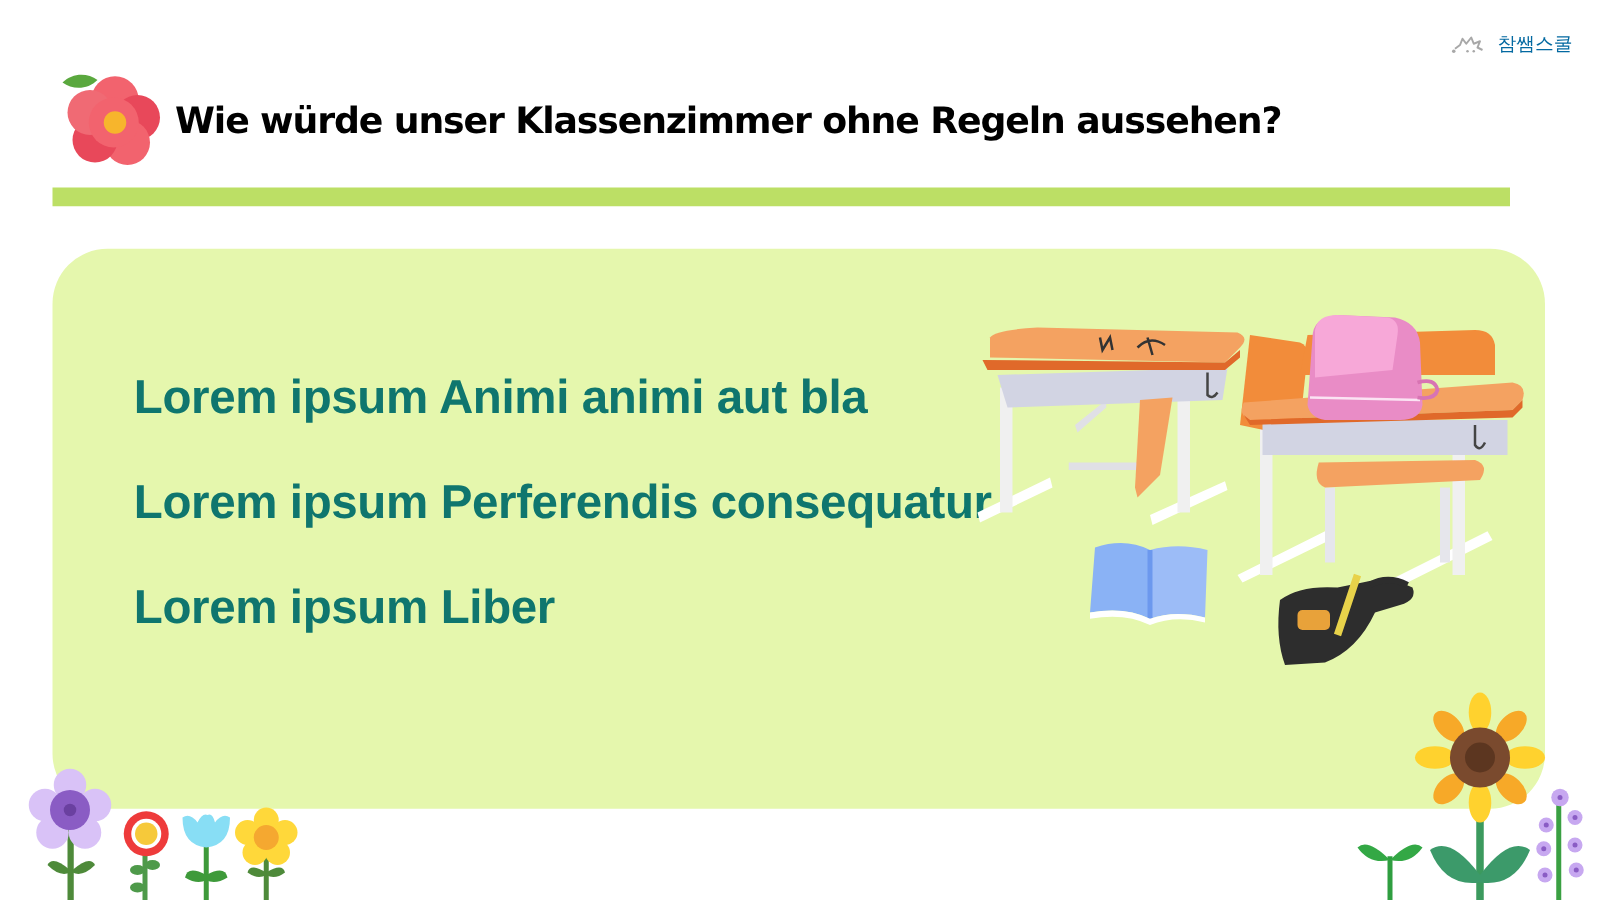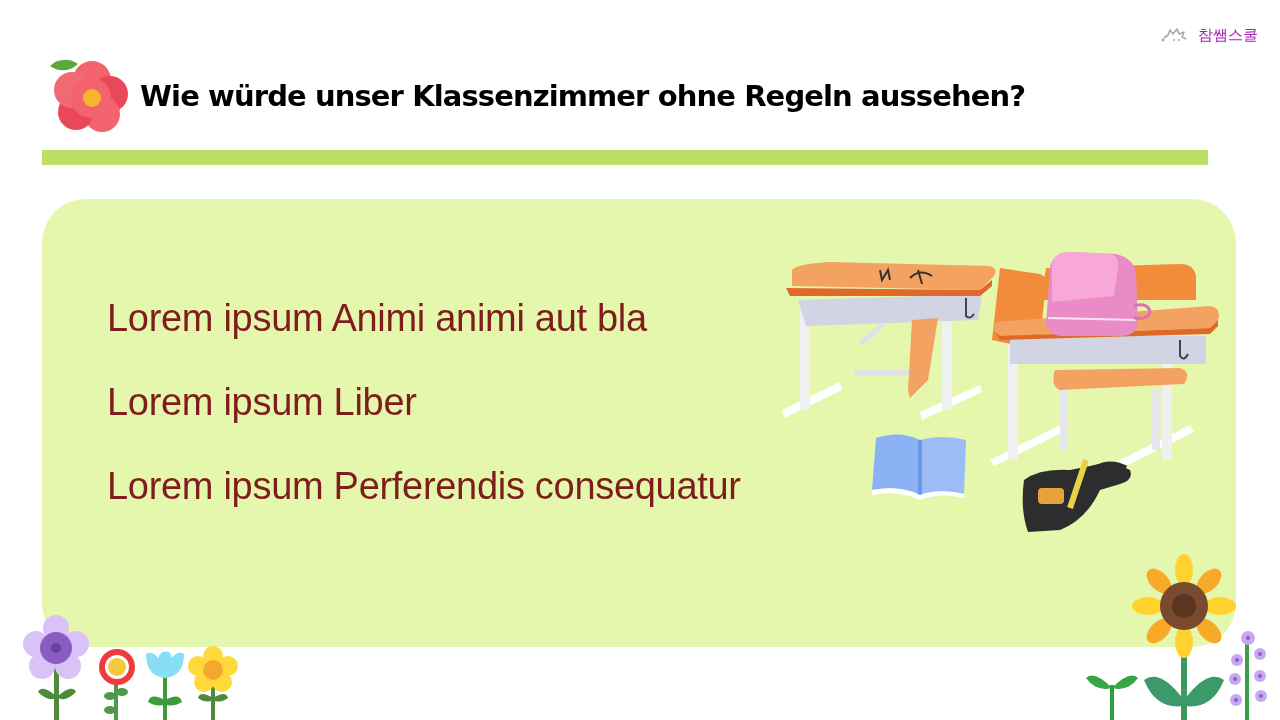--- a/index.html
+++ b/index.html
@@ -1,41 +1,41 @@
 <!DOCTYPE html>
 <html><head>
 <meta charset="utf-8">
 <style>
   * { margin: 0; padding: 0; box-sizing: border-box; }
   html, body { width: 1280px; height: 720px; overflow: hidden; background: #ffffff; }
   body { position: relative; font-family: "Liberation Sans", sans-serif; }
 
   .brand-logo {
     position: absolute; left: 1160px; top: 26px;
-    font-family: "DejaVu Sans", sans-serif; font-size: 15px; color: #a21caf;
-    display: flex; gap: 2px;
+    font-family: "DejaVu Sans", sans-serif; font-size: 15px; color: #0369a1;
+    display: flex; align-items: center; gap: 2px;
   }
   .brand-logo svg { display: block; }
 
   .title-row { position: absolute; left: 48px; top: 56px; display: flex; align-items: center; }
   .title-flower { width: 84px; height: 78px; }
   .page-title {
     font-family: "DejaVu Sans", sans-serif; font-weight: bold;
     font-size: 29px; letter-spacing: -0.9px; color: #000; margin-left: 8px; margin-top: 2px;
   }
   .title-underline { position: absolute; left: 42px; top: 150px; width: 1166px; height: 15px; background: #bcdf65; }
 
   .content-card {
     position: absolute; left: 42px; top: 199px; width: 1194px; height: 448px;
     background: #e5f7ad; border-radius: 44px;
   }
   .bullet-list { position: absolute; left: 107px; top: 276px; list-style: none; }
   .bullet-item {
-    font-family: "Liberation Sans", sans-serif; font-weight: normal;
-    font-size: 38px; line-height: 84px; height: 84px; color: #7f1d1d; letter-spacing: -0.3px;
+    font-family: "Liberation Sans", sans-serif; font-weight: bold;
+    font-size: 38px; line-height: 84px; height: 84px; color: #0f766e; letter-spacing: -0.3px;
   }
 
   .classroom-illustration { position: absolute; left: 770px; top: 240px; width: 460px; height: 300px; }
   .flowers-left { position: absolute; left: 0; top: 600px; width: 260px; height: 120px; }
   .flowers-right { position: absolute; left: 1080px; top: 550px; width: 200px; height: 170px; }
 </style>
 </head>
 <body>
 
 <div class="brand-logo">
@@ -60,22 +60,22 @@
     <circle cx="44" cy="42" r="9" fill="#f7b52c"></circle>
   </svg>
   <h1 class="page-title">Wie würde unser Klassenzimmer ohne Regeln aussehen?</h1>
 </div>
 <div class="title-underline"></div>
 
 <div class="content-card"></div>
 
 <ul class="bullet-list">
   <li class="bullet-item">Lorem ipsum Animi animi aut bla</li>
+  <li class="bullet-item">Lorem ipsum Perferendis consequatur</li>
   <li class="bullet-item">Lorem ipsum Liber</li>
-  <li class="bullet-item">Lorem ipsum Perferendis consequatur</li>
 </ul>
 
 <svg class="classroom-illustration" viewBox="0 0 460 300">
 
   <g>
     <polygon points="12,170 70,142 72,150 14,178" fill="#ffffff"></polygon>
     <polygon points="150,172 210,145 212,152 152,180" fill="#ffffff"></polygon>
     <rect x="30" y="70" width="10" height="100" fill="#f0f0f0"></rect>
     <rect x="172" y="60" width="10" height="110" fill="#f0f0f0"></rect>
     <polygon points="90,100 115,80 115,86 92,106" fill="#e0e0e6"></polygon>

